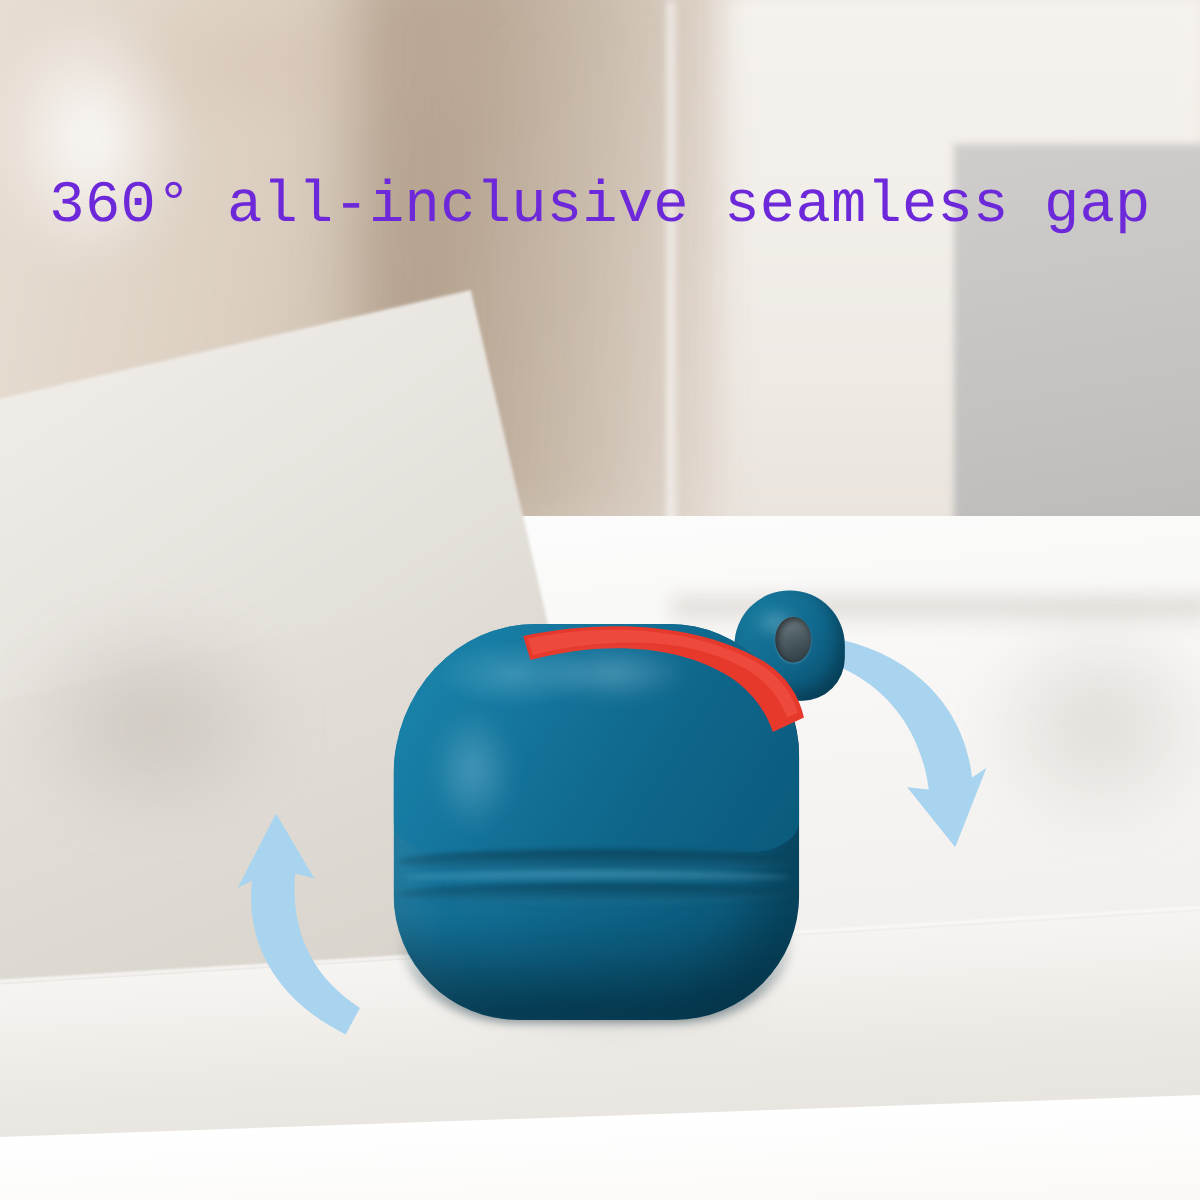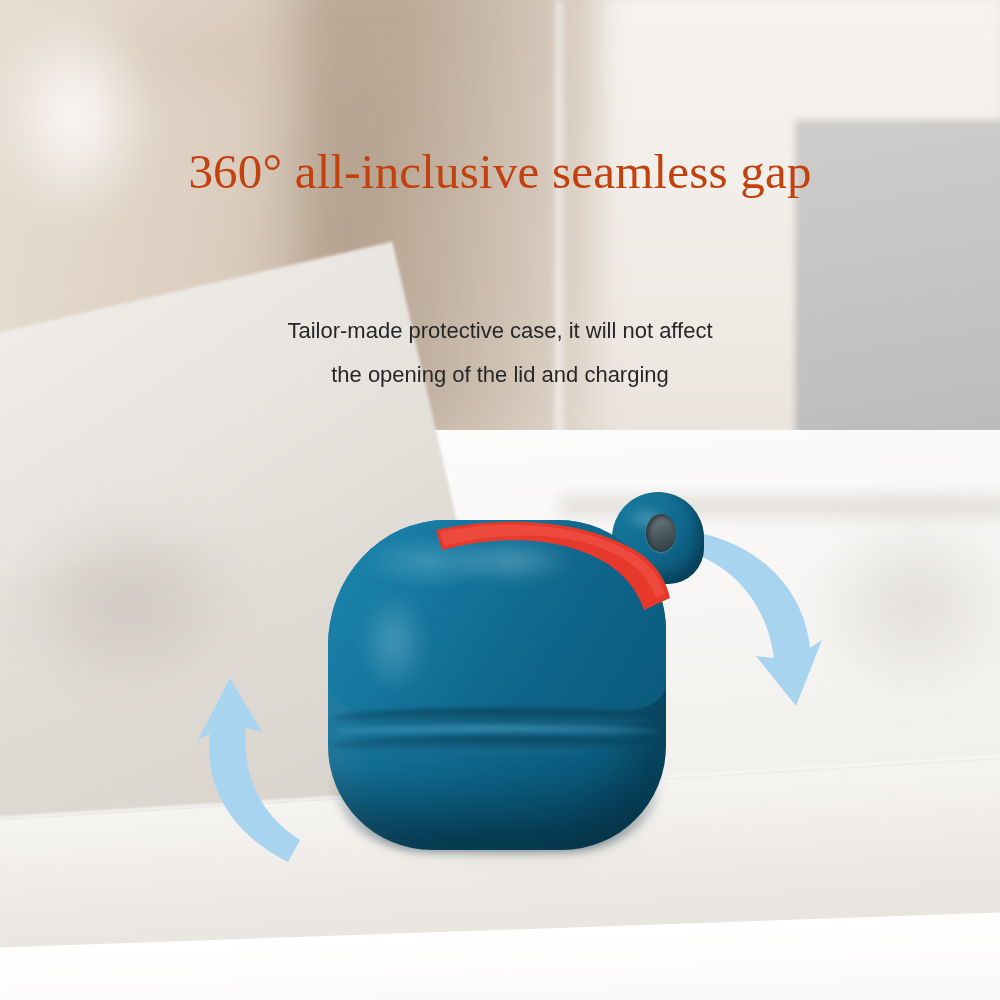--- a/index.html
+++ b/index.html
@@ -256,22 +256,22 @@
 
   
   .headline {
     position: absolute;
     left: 0; top: 143px;
     width: 1000px;
     text-align: center;
     font-size: 49px;
     font-weight: 400;
     letter-spacing: 0.2px;
-    color: #c2410c;
-    font-family: Liberation Serif, serif;
+    color: #6d28d9;
+    font-family: Liberation Mono, monospace;
     white-space: nowrap;
   }
   .sub {
     position: absolute;
     width: 1000px;
     left: 0;
     text-align: center;
     color: #272729;
     font-size: 22px;
     font-weight: 400;
@@ -337,16 +337,14 @@
     <div class="case-hi-left"></div>
     <div class="case-hi-top"></div>
 
     <div class="groove-1"></div>
     <div class="groove-hi"></div>
     <div class="groove-2"></div>
     <div class="body-bottom-shade"></div>
   </div>
 
   <div class="headline">360° all-inclusive seamless gap</div>
-  <div class="sub sub-1">Tailor-made protective case, it will not affect</div>
-  <div class="sub sub-2">the opening of the lid and charging</div>
 
 </div>
 
 </body></html>

